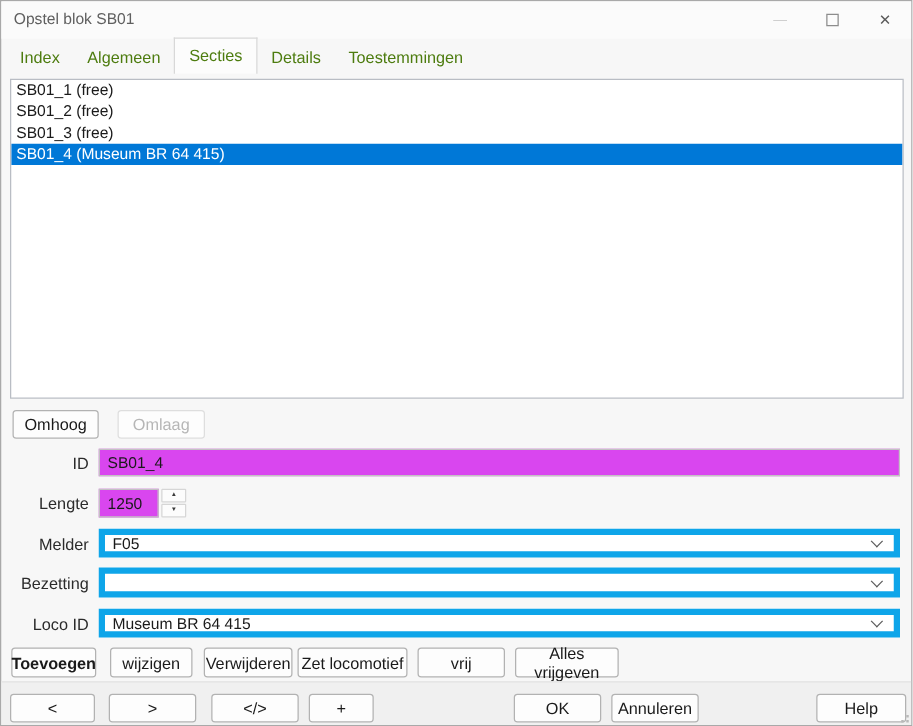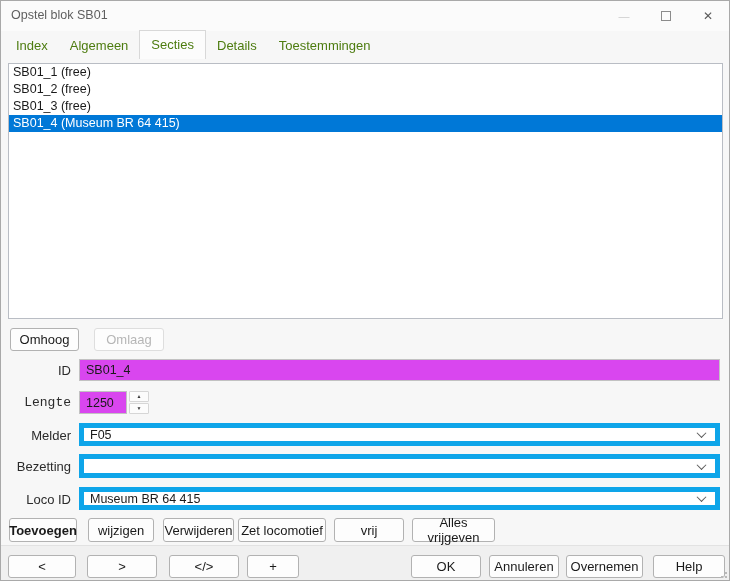--- a/index.html
+++ b/index.html
@@ -95,21 +95,21 @@
     <div class="list-item">SB01_3 (free)</div>
     <div class="list-item selected">SB01_4 (Museum BR 64 415)</div>
   </div>
 
   <button class="btn" style="left:9px; top:327px; width:69px; height:23px;">Omhoog</button>
   <button class="btn disabled" style="left:93px; top:327px; width:70px; height:23px;">Omlaag</button>
 
   <div class="form-label" style="left:8px; top:362px;">ID</div>
   <input class="textbox" style="left: 78px; top: 358px; width: 641px; height: 22px;" value="SB01_4">
 
-  <div class="form-label" style="left:8px; top:394px;font-family:Liberation Mono, monospace;">Lengte</div>
+  <div class="form-label" style="left:8px; top:394px;">Lengte</div>
   <div class="spin-wrap">
     <input class="textbox spin-input" value="1250" style="">
     <div class="spin-btns">
       <div class="spin-btn">▲</div>
       <div class="spin-btn">▼</div>
     </div>
   </div>
 
   <div class="form-label" style="left:8px; top:427px;">Melder</div>
   <div class="combo" style="top:422px; height:23px;">
@@ -142,21 +142,20 @@
   <button class="btn" style="left:333px; top:517px; width:70px; height:24px;">vrij</button>
   <button class="btn" style="left:411px; top:517px; width:83px; height:24px;">Alles vrijgeven</button>
 
   <div class="footer">
     <button class="btn" style="left:7px;   top:9px; width:68px; height:23px;">&lt;</button>
     <button class="btn" style="left:86px;  top:9px; width:70px; height:23px;">&gt;</button>
     <button class="btn" style="left:168px; top:9px; width:70px; height:23px;">&lt;/&gt;</button>
     <button class="btn" style="left:246px; top:9px; width:52px; height:23px;">+</button>
     <button class="btn" style="left:410px; top:9px; width:70px; height:23px;">OK</button>
     <button class="btn" style="left:488px; top:9px; width:70px; height:23px;">Annuleren</button>
-    <button class="btn" style="left:565px; top:9px; width:77px; height:23px;">Overnemen</button>
     <button class="btn" style="left:652px; top:9px; width:72px; height:23px;">Help</button>
     <div class="grip">
         <span class="d1"></span>
         <span class="d2"></span>
         <span class="d3"></span>
       </div>
   </div>
 
 </div>
 

